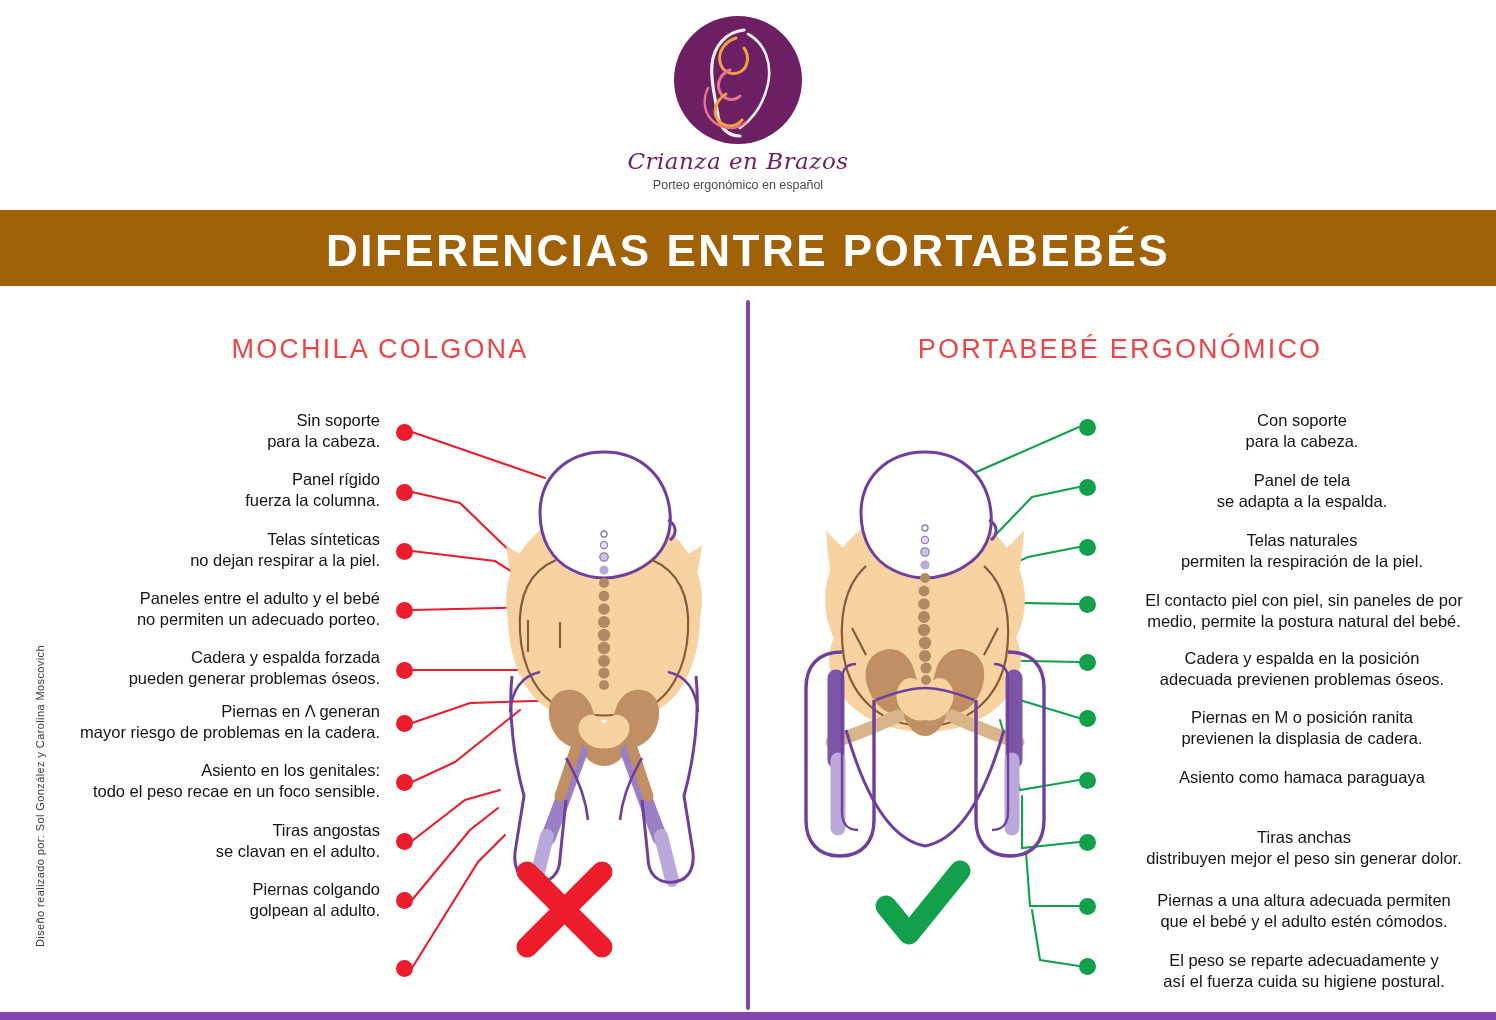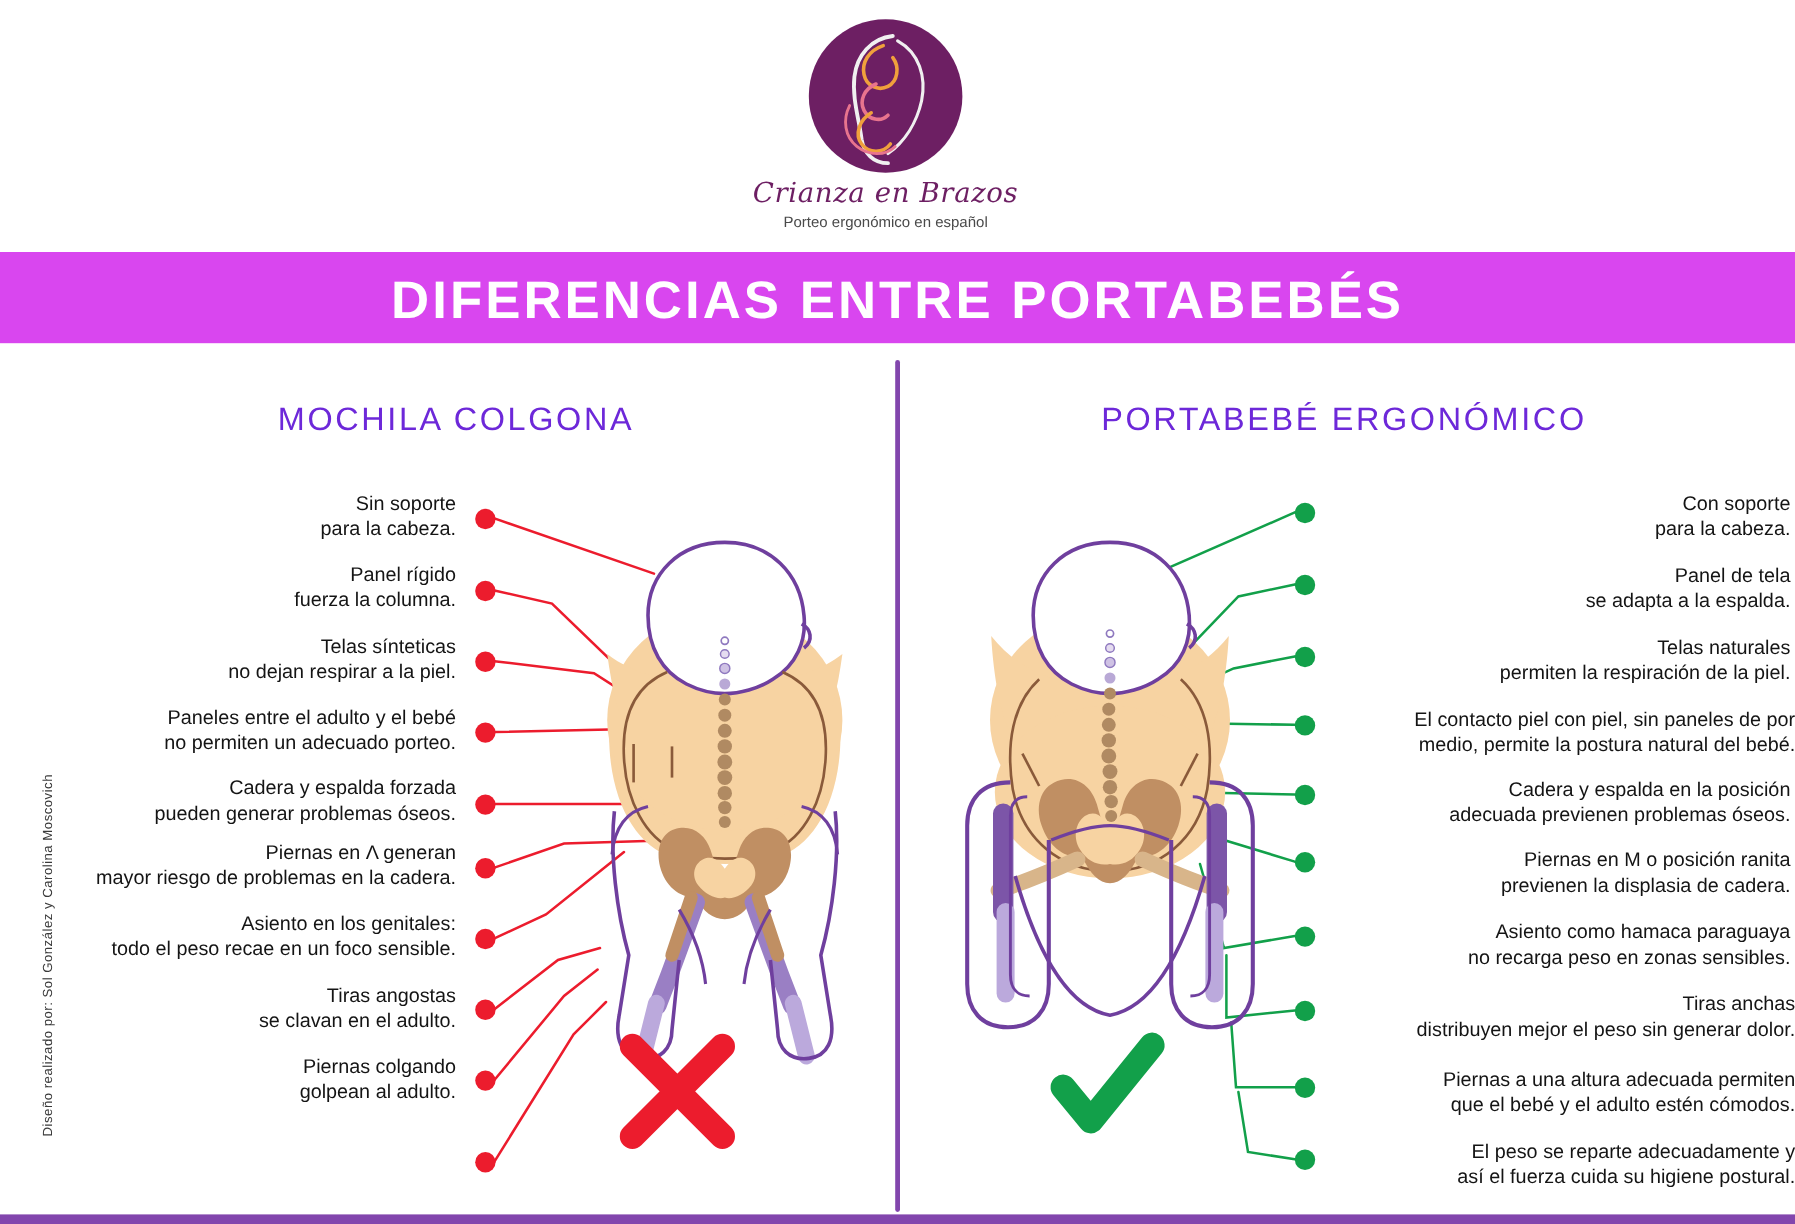--- a/index.html
+++ b/index.html
@@ -25,56 +25,56 @@
     font-family:"DejaVu Serif", serif;font-style:italic;letter-spacing:.5px;
   }
   .logo-tag{
     position:absolute;left:598px;top:178px;width:280px;
     text-align:center;color:#4a4a4a;font-size:12.5px;
   }
 
   
   .title-band{
     position:absolute;left:0;top:210px;width:1496px;height:76px;
-    background:#d946ef;
+    background:#a16207;
   }
   .title-band .title-text{
     position:absolute;left:0;top:16px;width:1496px;text-align:center;
     color:#ffffff;font-size:44px;font-weight:bold;letter-spacing:2.5px;
     font-family:"Liberation Sans", sans-serif;
   }
 
   
   .divider{
     position:absolute;left:746px;top:300px;width:4px;height:710px;
     background:#8246ad;border-radius:2px;
   }
   .bottom-bar{
     position:absolute;left:0;top:1012px;width:1496px;height:8px;background:#8246ad;
   }
 
   
   .col-head{
-    position:absolute;top:334px;font-size:27px;color:#6d28d9;
+    position:absolute;top:334px;font-size:27px;color:#ef4444;
     letter-spacing:2.2px;font-family:"Liberation Sans", sans-serif;
   }
   .col-head.left{left:60px;width:640px;text-align:center;}
   .col-head.right{left:800px;width:640px;text-align:center;}
 
   
   .credit{
     position:absolute;left:-160px;top:790px;width:400px;
     transform:rotate(-90deg);transform-origin:50% 50%;
     font-size:11px;color:#3a3a3a;letter-spacing:.4px;text-align:center;
   }
 
   
   .ann{position:absolute;font-size:16.5px;line-height:21px;color:#141414;}
   .ann.left{text-align:right;}
-  .ann.right{text-align:right;}
+  .ann.right{text-align:center;}
   .ann .l2{display:block;}
 
   
   .dot{position:absolute;width:17px;height:17px;border-radius:50%;}
   .dot.red{background:#ec1c2d;}
   .dot.grn{background:#12a04a;}
 
   
   .leader-layer{position:absolute;left:0;top:0;width:1496px;height:1020px;pointer-events:none;}
 </style>
@@ -349,21 +349,20 @@
   <div class="ann right" style="left:1112px;top:648px;width:380px">
     <span>Cadera y espalda en la posición</span>
     <span class="l2">adecuada previenen problemas óseos.</span>
   </div>
   <div class="ann right" style="left:1112px;top:707px;width:380px">
     <span>Piernas en M o posición ranita</span>
     <span class="l2">previenen la displasia de cadera.</span>
   </div>
   <div class="ann right" style="left:1112px;top:767px;width:380px">
     <span>Asiento como hamaca paraguaya</span>
-    <span class="l2">no recarga peso en zonas sensibles.</span>
   </div>
   <div class="ann right" style="left:1112px;top:827px;width:384px">
     <span> Tiras anchas</span>
     <span class="l2">distribuyen mejor el peso sin generar dolor.</span>
   </div>
   <div class="ann right" style="left:1112px;top:890px;width:384px">
     <span>Piernas a una altura adecuada permiten</span>
     <span class="l2">que el bebé y el adulto estén cómodos.</span>
   </div>
   <div class="ann right" style="left:1112px;top:950px;width:384px">

